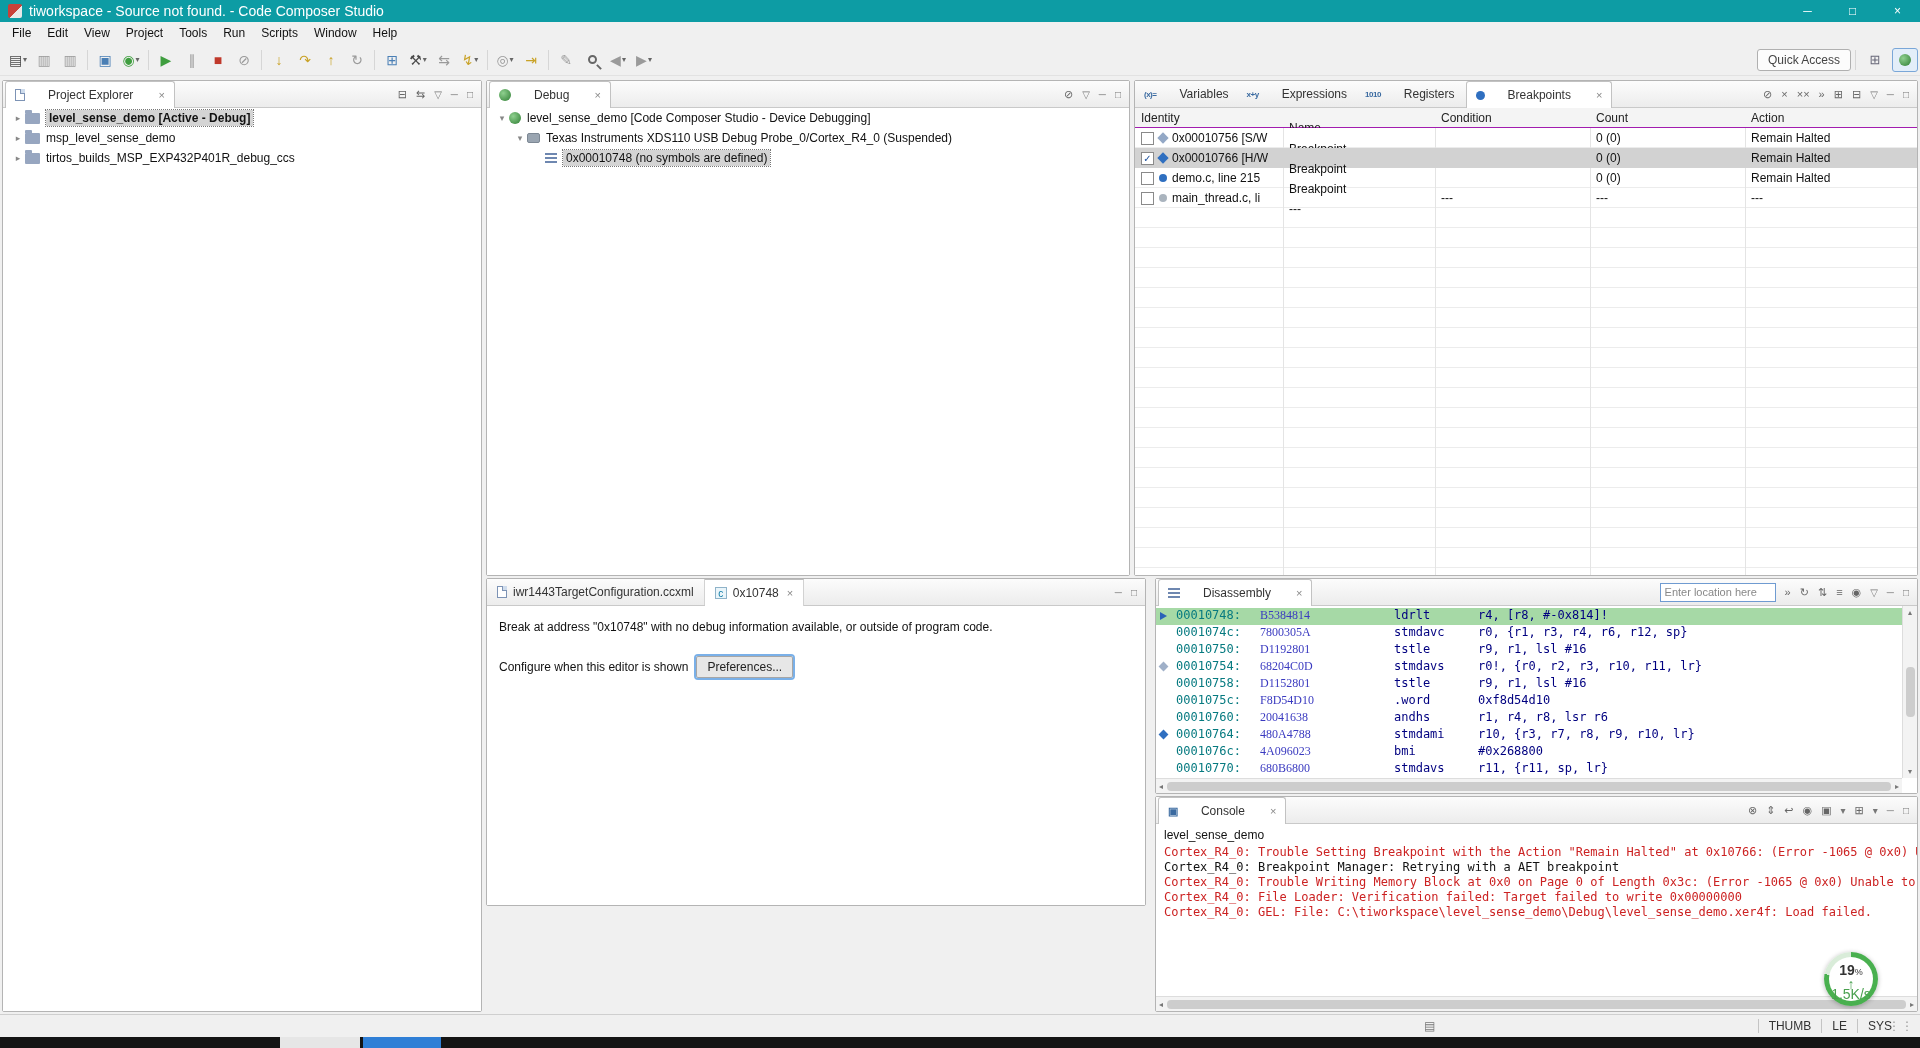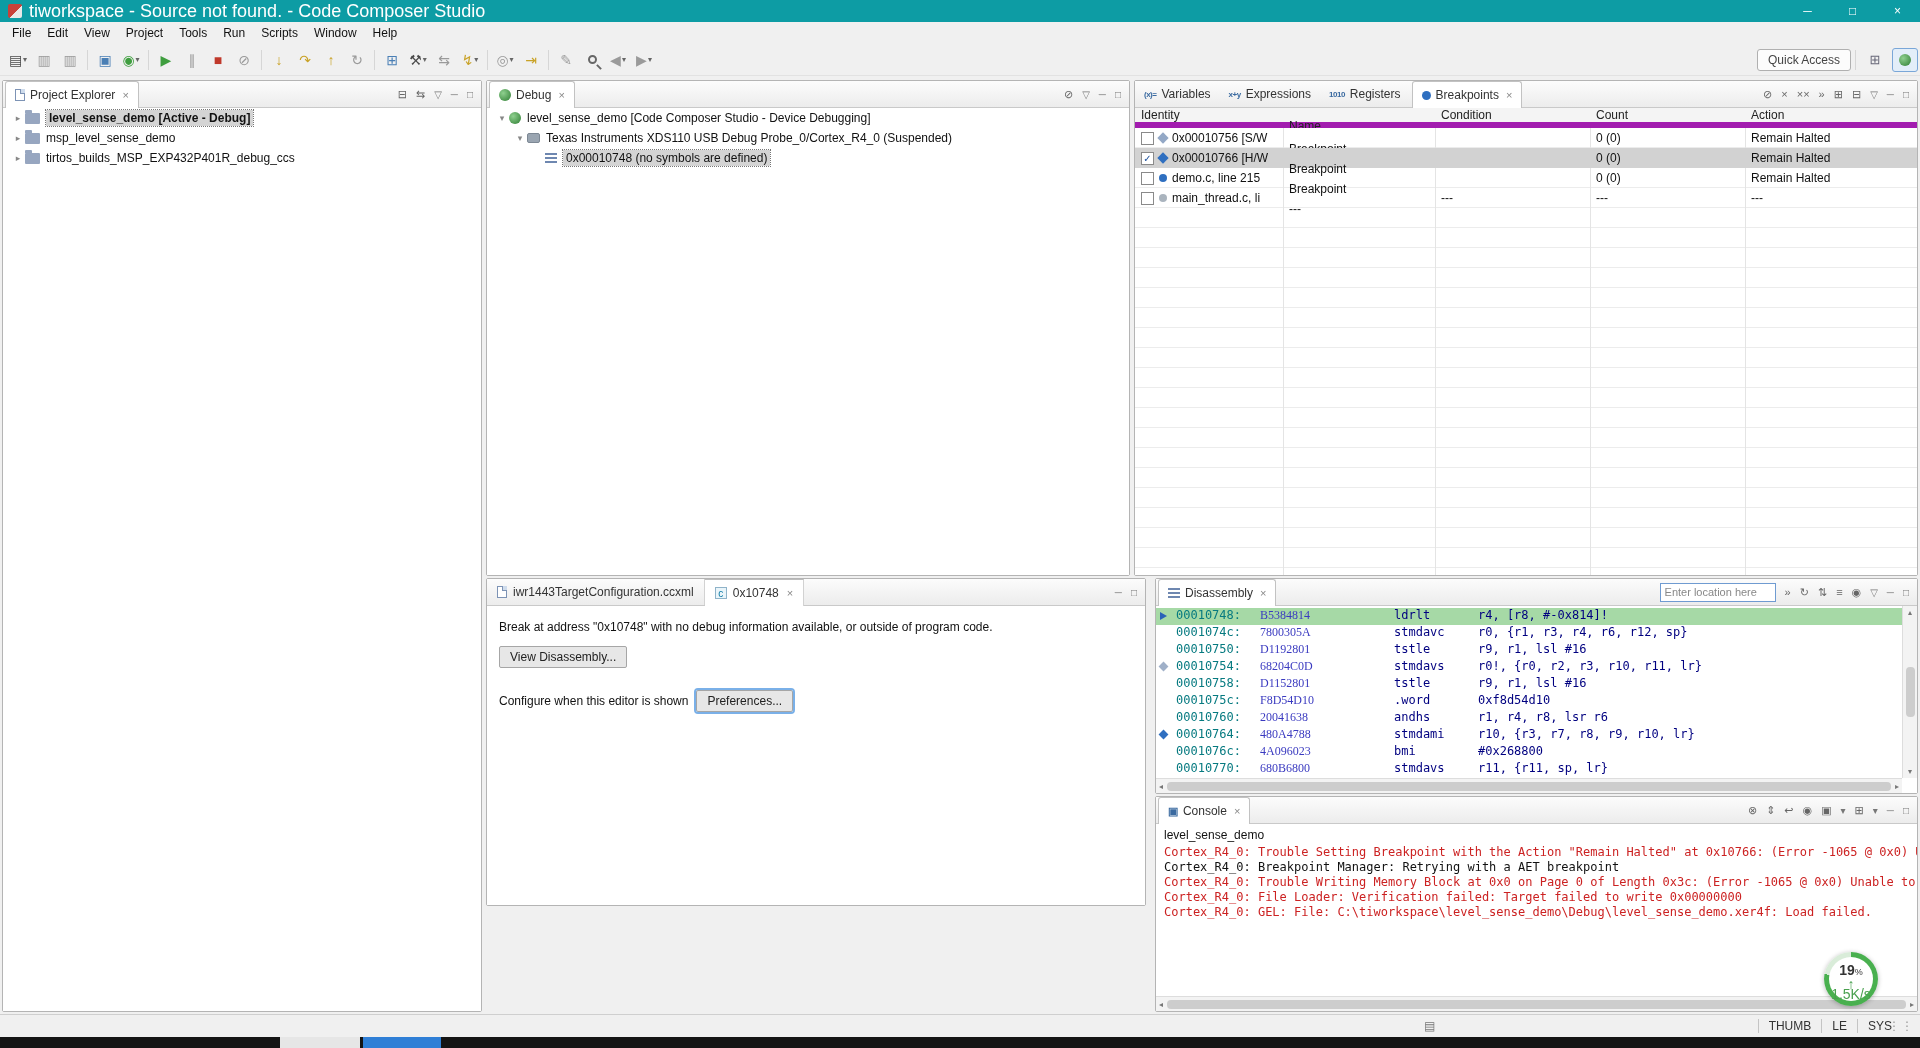--- a/index.html
+++ b/index.html
@@ -2,42 +2,42 @@
 <html><head>
 <meta charset="utf-8">
 <style>
   *{box-sizing:border-box;margin:0;padding:0;}
   html,body{width:1920px;height:1048px;overflow:hidden;}
   body{font-family:"Liberation Sans",sans-serif;font-size:12px;background:#f0f0f0;color:#111;position:relative;}
 
   
   .titlebar{position:absolute;left:0;top:0;width:1920px;height:22px;background:#0d9ca4;color:#fff;display:flex;align-items:center;}
   .app-icon{width:14px;height:14px;margin:0 7px 0 8px;border-radius:2px;background:linear-gradient(135deg,#c8413a 0 55%,#e8e8e8 55% 100%);}
-  .titlebar .title{font-size:18px;}
+  .titlebar .title{font-size:14px;}
   .win-controls{margin-left:auto;display:flex;height:100%;}
   .win-btn{width:45px;display:flex;align-items:center;justify-content:center;font-size:12px;color:#fff;}
 
   
   .menubar{position:absolute;left:0;top:22px;width:1920px;height:22px;background:#f0f0f0;display:flex;align-items:center;padding-left:4px;}
   .menu-item{padding:3px 8px;color:#111;}
   .toolbar{position:absolute;left:0;top:44px;width:1920px;height:32px;background:#f0f0f0;border-bottom:1px solid #e2e2e2;display:flex;align-items:center;padding-left:5px;}
   .tbtn{height:24px;min-width:24px;display:flex;align-items:center;justify-content:center;margin:0 1px;border-radius:3px;font-size:14px;color:#555;}
   .tbtn .dd{font-size:8px;color:#666;margin-left:1px;}
   .tsep{width:1px;height:20px;background:#d6d6d6;margin:0 4px;}
   .g-dk{color:#4a4a4a}.g-gy{color:#9a9a9a}.g-bl{color:#4a7fb5}.g-gn{color:#3f9e3f}.g-rd{color:#c0392b}.g-yl{color:#c9a227}
   .mag{width:9px;height:9px;border:2px solid #666;border-radius:50%;position:relative;display:inline-block;}
   .mag::after{content:"";position:absolute;width:2px;height:6px;background:#666;left:8px;top:7px;transform:rotate(-45deg);}
   .qa{margin-left:auto;border:1px solid #b0b0b0;border-radius:3px;background:#fcfcfc;padding:3px 10px;color:#444;}
   .persp{height:24px;width:26px;display:flex;align-items:center;justify-content:center;margin:0 2px;border-radius:3px;font-size:13px;color:#667;}
   .persp.active{border:1px solid #7aa7d8;background:#e3eef9;}
 
   
   .panel{position:absolute;border:1px solid #b4b4b4;background:#f1f1f1;border-radius:2px;}
   .phead{height:27px;display:flex;align-items:stretch;background:linear-gradient(#fcfcfc,#ececec);border-bottom:1px solid #c9c9c9;}
-  .vtab{display:flex;align-items:center;gap:5px;padding:0 9px;color:#333;white-space:nowrap;}
+  .vtab{display:flex;align-items:center;gap:23px;padding:0 9px;color:#333;white-space:nowrap;}
   .vtab.act{background:#fff;border:1px solid #c2c2c2;border-bottom:none;border-radius:3px 3px 0 0;margin:0 0 -1px 2px;}
   .tclose{font-size:11px;color:#888;margin-left:2px;}
   .pctrls{margin-left:auto;display:flex;align-items:center;gap:9px;padding:0 8px;color:#666;font-size:11px;white-space:nowrap;}
   .pctrls .sm{font-size:10px;color:#777;}
   .pbody{position:absolute;left:0;right:0;top:27px;bottom:0;background:#fff;overflow:hidden;}
 
   #project-explorer{left:2px;top:80px;width:480px;height:932px;}
   #debug-panel{left:486px;top:80px;width:644px;height:496px;}
   #breakpoints-panel{left:1134px;top:80px;width:784px;height:496px;}
   #editor-panel{left:486px;top:578px;width:660px;height:328px;}
@@ -51,21 +51,21 @@
   .fold::before{content:"";position:absolute;left:0;top:-3px;width:7px;height:3px;background:#97a6c0;border-radius:1px 1px 0 0;}
   .sel{background:#d4d4d4;outline:1px dotted #777;padding:1px 3px;}
   .bold{font-weight:bold;}
   .bug{width:12px;height:12px;border-radius:50%;background:radial-gradient(circle at 35% 35%,#8fd08f,#2e7d32);flex:0 0 12px;margin-right:6px;}
   .probe{width:13px;height:10px;background:#9aa5b1;border-radius:2px;flex:0 0 13px;margin-right:6px;border:1px solid #7d8folder;border:1px solid #7d8894;}
   .frames{width:12px;height:10px;flex:0 0 12px;margin-right:6px;background:linear-gradient(#6e87b0 0 2px,transparent 2px 4px,#6e87b0 4px 6px,transparent 6px 8px,#6e87b0 8px 10px);}
 
   
   .ticon{font-size:8px;color:#3a6aa0;font-weight:bold;letter-spacing:-0.5px;}
   .bdot{width:9px;height:9px;border-radius:50%;background:#2f6fc0;display:inline-block;}
-  .bp-head{display:flex;height:20px;background:#f4f4f4;border-bottom:6px solid #a21caf;align-items:center;color:#222;}
+  .bp-head{display:flex;height:20px;background:#f4f4f4;border-bottom:1px solid #a21caf;align-items:center;color:#222;}
   .bc{padding-left:6px;display:flex;align-items:center;gap:5px;overflow:hidden;white-space:nowrap;}
   .c1{width:148px;flex:0 0 148px;}.c2{width:152px;flex:0 0 152px;margin-top:21px;}.c3{width:155px;flex:0 0 155px;}.c4{width:155px;flex:0 0 155px;}.c5{flex:1;}
   .bp-grid{position:absolute;left:0;right:0;top:20px;bottom:0;background:repeating-linear-gradient(to bottom,#ffffff 0 19px,#ececec 19px 20px);}
   .vsep{position:absolute;top:0;bottom:0;width:1px;background:#e4e4e4;}
   .bp-row{height:20px;display:flex;align-items:center;position:relative;}
   .bp-row.selected{background:#d2d2d2;}
   .cb{width:13px;height:13px;flex:0 0 13px;border:1px solid #8a8a8a;background:#fff;font-size:10px;line-height:11px;text-align:center;color:#1b4f9c;}
   .diam{width:8px;height:8px;flex:0 0 8px;transform:rotate(45deg);display:inline-block;}
   .d-light{background:#93a8c6;}.d-blue{background:#2f6fc0;}
   .dotg{width:8px;height:8px;flex:0 0 8px;border-radius:50%;background:#aab4be;display:inline-block;}
@@ -411,23 +411,20 @@
       <span>0x10748</span>
       <span class="tclose">×</span>
     </div>
     <div class="pctrls">
       <span class="sm">─</span>
       <span class="sm">□</span>
     </div>
   </div>
   <div class="pbody ed-body">
     <div>Break at address "0x10748" with no debug information available, or outside of program code.</div>
-    <div style="margin-top:12px;">
-      <span class="btn">View Disassembly...</span>
-    </div>
     <div style="margin-top:22px;display:flex;align-items:center;gap:8px;">
       <span>Configure when this editor is shown</span>
       <span class="btn focus">Preferences...</span>
     </div>
   </div>
 </div>
 
 <div class="panel" id="disassembly-panel">
   <div class="phead">
     <div class="vtab act">

